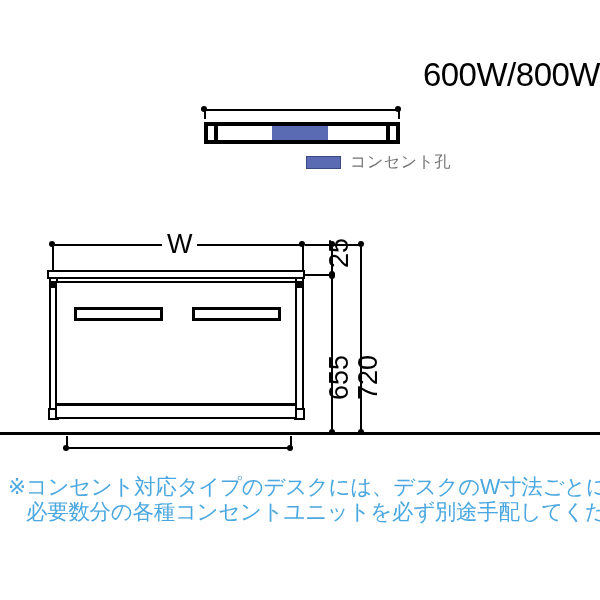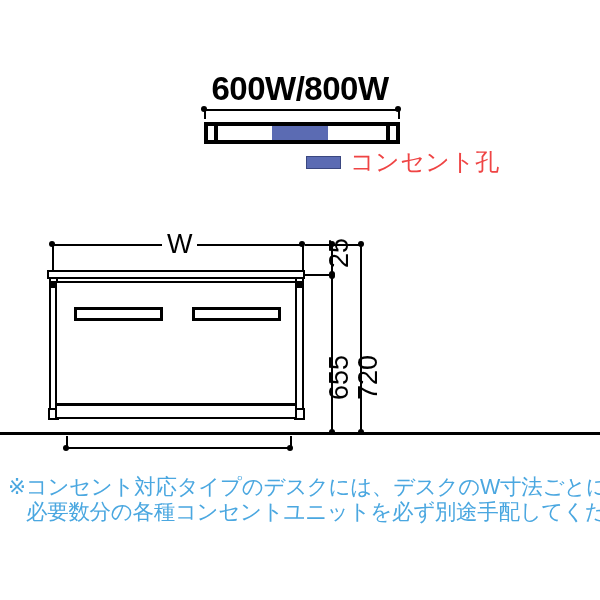--- a/index.html
+++ b/index.html
@@ -17,29 +17,28 @@
     width: 600px;
     height: 600px;
     background: #ffffff;
     overflow: hidden;
   }
 
   
   #title {
     position: absolute;
     left: 0;
-    top: 69px;
+    top: 55px;
     width: 600px;
-    text-align: center;
+    text-align: right;
     font-size: 33px;
     letter-spacing: -0.5px;
     line-height: 40px;
     white-space: nowrap;
     color: #000;
-    font-weight: bold;
   }
 
   
   #topview { position: absolute; left: 196px; top: 103px; width: 212px; height: 45px; }
 
   
   .dimbar-top { position: absolute; left: 8px; top: 6px; width: 196px; height: 2px; background: #000; }
   .dimbar-top-cap { position: absolute; width: 2px; height: 10px; background: #000; top: 6px; }
   .dimdot { position: absolute; width: 6px; height: 6px; border-radius: 50%; background: #000; }
 
@@ -81,23 +80,23 @@
   }
   #legend .swatch {
     width: 35px;
     height: 13px;
     background: #5b6bb3;
     border: 1px solid #3a4780;
     box-sizing: border-box;
     display: block;
   }
   #legend .legend-label {
-    font-size: 24px;
+    font-size: 16px;
     line-height: 20px;
-    color: #ef4444;
+    color: #737373;
     letter-spacing: 0.5px;
   }
 
   
   #frontview { position: absolute; left: 0; top: 0; width: 340px; height: 470px; }
 
   .fv-toplabel {
     position: absolute;
     font-size: 27px;
     line-height: 27px;

